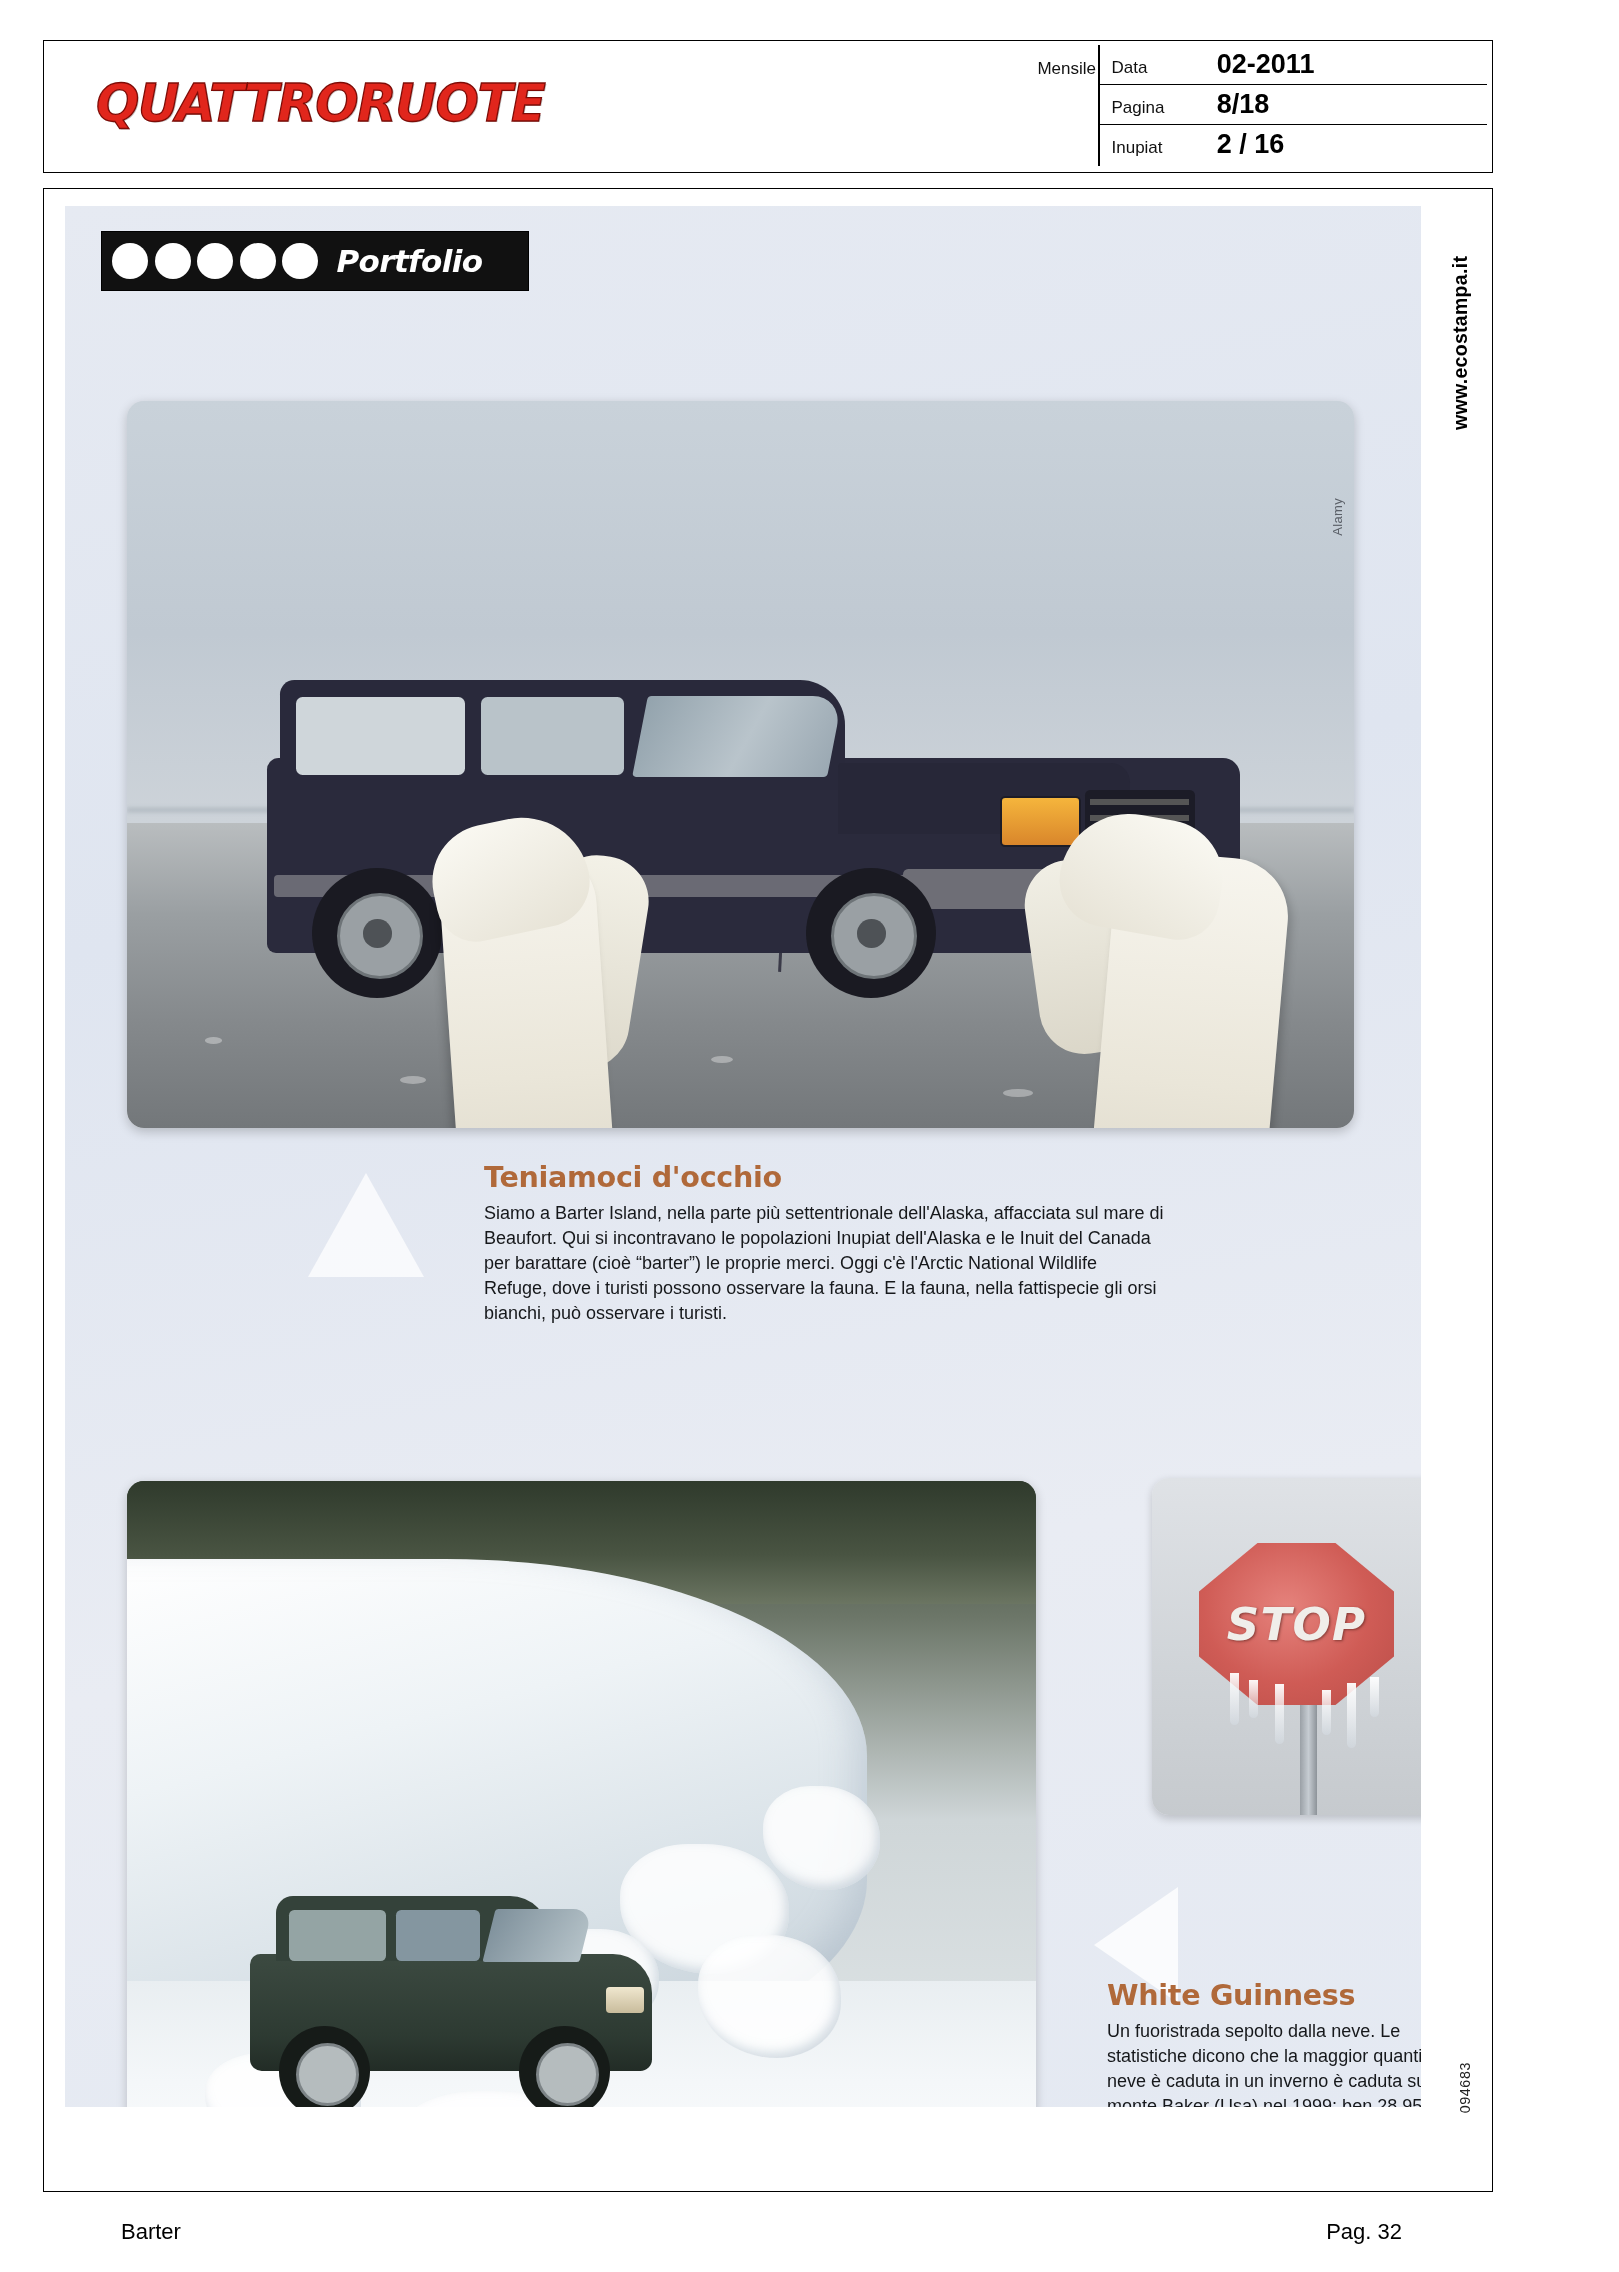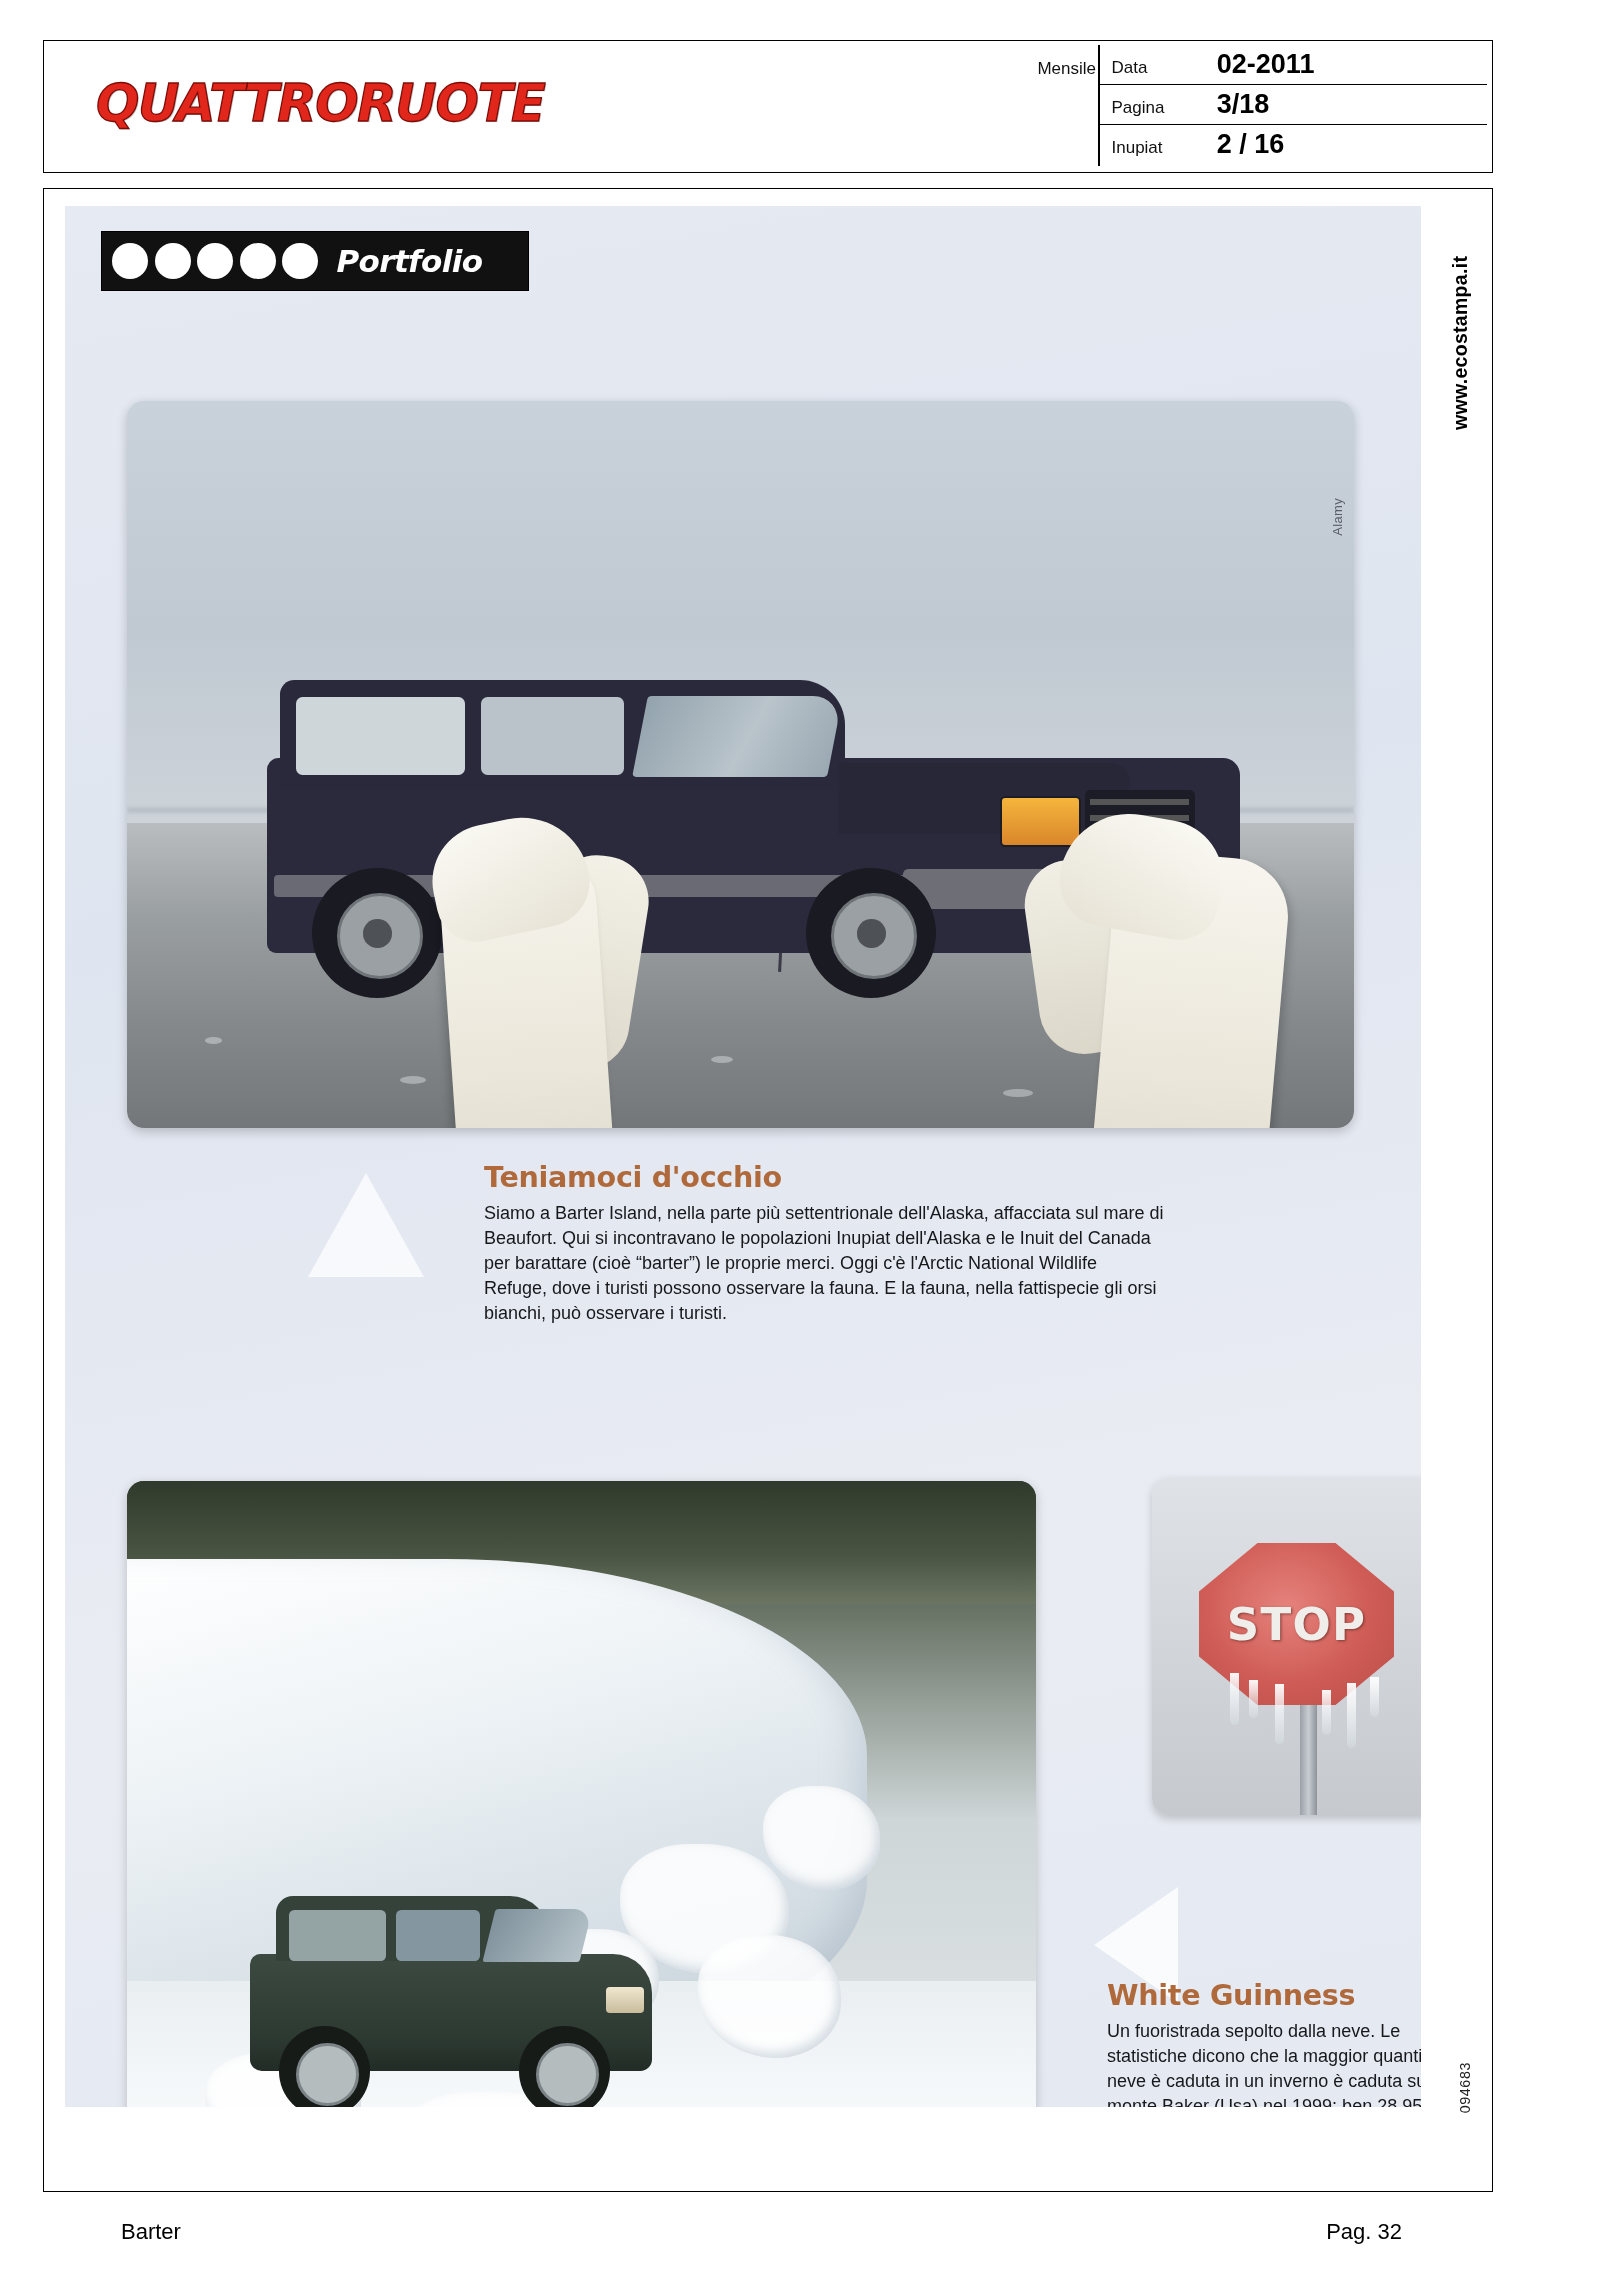--- a/index.html
+++ b/index.html
@@ -395,20 +395,21 @@
     position: absolute;
     left: 57px; top: 120px;
     width: 175px;
     text-align: center;
     font-family: "DejaVu Sans", sans-serif;
     font-weight: bold;
     font-size: 45px;
     color: #f0eeea;
     letter-spacing: 1.3px;
     text-shadow: 1.3px 1.3px 2.6px rgba(80,30,25,0.6);
+    font-style: italic;
   }
   .icicle {
     position: absolute;
     width: 9px;
     background: linear-gradient(180deg,rgba(255,255,255,0.95),rgba(220,230,240,0.3));
     border-radius: 0 0 5.2px 5.2px;
   }
   .stop-post {
     position: absolute;
     left: 148px; top: 227px; width: 17px; height: 110px;
@@ -538,21 +539,21 @@
     </div>
     <div class="mensile">Mensile</div>
 
     <div class="data-table">
       <div class="data-row">
         <span class="data-label">Data</span>
         <span class="data-value">02-2011</span>
       </div>
       <div class="data-row">
         <span class="data-label">Pagina</span>
-        <span class="data-value">3/18</span>
+        <span class="data-value">8/18</span>
       </div>
       <div class="data-row">
         <span class="data-label">Inupiat</span>
         <span class="data-value">2 / 16</span>
       </div>
     </div>
   </div>
 
   <div class="clip-frame">
 

